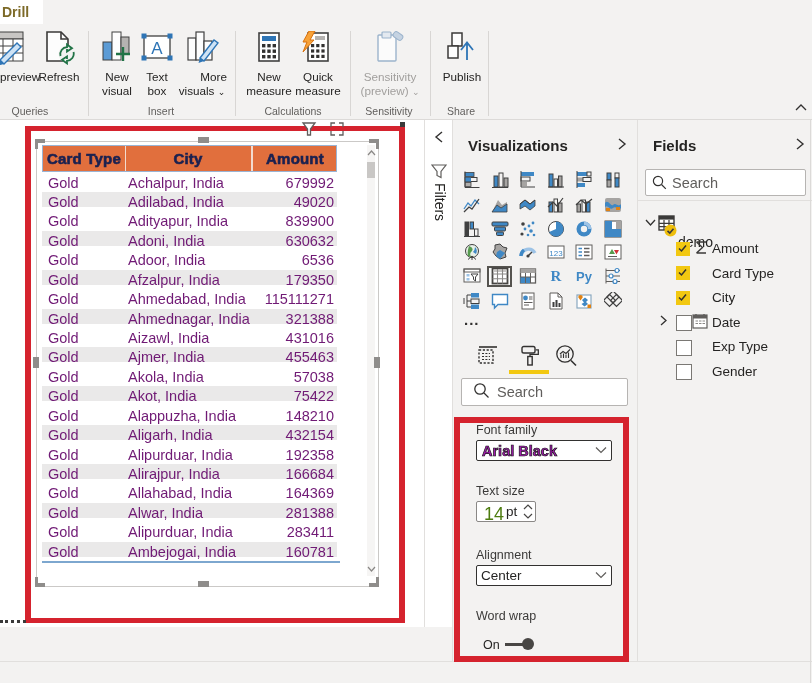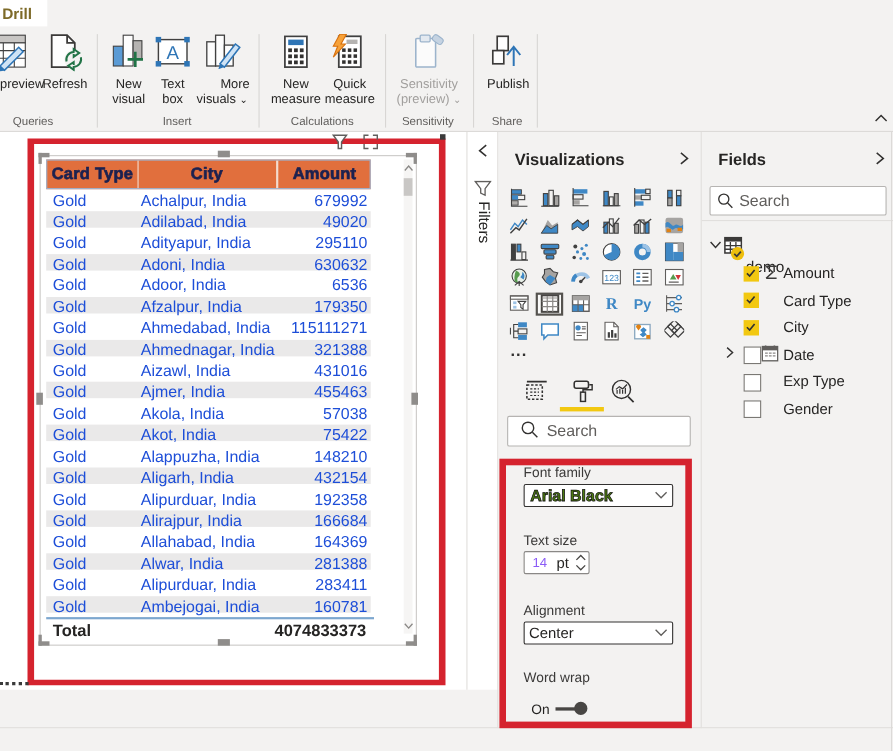--- a/index.html
+++ b/index.html
@@ -19,21 +19,21 @@
 #canvas{position:absolute;left:0;top:120px;width:424px;height:507px;background:#fff;}
 #fstrip{position:absolute;left:424px;top:120px;width:28px;height:507px;background:#fff;border-left:1px solid #e1dfdd;}
 #fstrip2{position:absolute;left:452px;top:120px;width:1px;height:542px;background:#e1dfdd;}
 #panediv{position:absolute;left:637px;top:120px;width:1px;height:542px;background:#e1dfdd;}
 #botline{position:absolute;left:0;top:661px;width:812px;height:1px;background:#e1dfdd;}
 
 #vframe{position:absolute;left:36px;top:141px;width:341px;height:444px;border:1px solid #cbc9c7;background:#fff;}
 .handle{position:absolute;background:#8f8d8b;}
 .Lh{position:absolute;width:10px;height:10px;}
 .Lh div{position:absolute;background:#8f8d8b;}
-.trow{position:absolute;left:42px;width:295px;height:15px;font-size:14.5px;color:#1d4ed8;}
+.trow{position:absolute;left:42px;width:295px;height:15px;font-size:14.5px;color:#701a75;}
 .trow .c1{position:absolute;left:6px;top:2px;}
 .trow .c2{position:absolute;left:86px;top:2px;}
 .trow .c3{position:absolute;right:3px;top:2px;}
 .rg{background:#eae9e9;}
 .ptitle{font-size:15px;font-weight:600;color:#252423;}
 .sbox{position:absolute;background:#fff;border:1px solid #b6b4b2;border-radius:2px;}
 .stext{position:absolute;font-size:14.5px;color:#605e5c;}
 .vicon{position:absolute;width:18px;height:18px;}
 .flabel{position:absolute;font-size:12.5px;color:#3b3a39;}
 .dropdown{position:absolute;background:#fff;border:1.5px solid #323130;border-radius:2px;}
@@ -219,21 +219,21 @@
       <span class="c3">679992</span>
     </div>
 <div class="trow rg" style="top:191.9px;">
       <span class="c1">Gold</span>
       <span class="c2">Adilabad, India</span>
       <span class="c3">49020</span>
     </div>
 <div class="trow" style="top:211.4px;">
       <span class="c1">Gold</span>
       <span class="c2">Adityapur, India</span>
-      <span class="c3">295110</span>
+      <span class="c3">839900</span>
     </div>
 <div class="trow rg" style="top:230.8px;">
       <span class="c1">Gold</span>
       <span class="c2">Adoni, India</span>
       <span class="c3">630632</span>
     </div>
 <div class="trow" style="top:250.2px;">
       <span class="c1">Gold</span>
       <span class="c2">Adoor, India</span>
       <span class="c3">6536</span>
@@ -307,24 +307,20 @@
       <span class="c1">Gold</span>
       <span class="c2">Alipurduar, India</span>
       <span class="c3">283411</span>
     </div>
 <div class="trow rg" style="top:541.7px;">
       <span class="c1">Gold</span>
       <span class="c2">Ambejogai, India</span>
       <span class="c3">160781</span>
     </div>
 <div class="abs" style="left:42px;top:561px;width:298px;height:1.5px;background:#7da7cf;"></div>
-<div class="abs" style="left:42px;top:563px;width:295px;height:19px;font-weight:bold;font-size:15px;color:#252423;">
- <span style="position:absolute;left:6px;top:2px;">Total</span>
- <span style="position:absolute;right:4px;top:2px;">4074833373</span>
-</div>
 
 <div class="abs" style="left:366.5px;top:145px;width:8.5px;height:431px;background:#f6f5f4;"></div>
 <svg class="abs" style="left:366.5px;top:149px" width="9" height="8" viewBox="0 0 9 8">
       <path d="M1 6 L4.5 2 L8 6" fill="none" stroke="#8a8886" stroke-width="1.2"></path>
     </svg>
 <div class="abs" style="left:366.5px;top:162px;width:8.5px;height:16px;background:#c9c7c5;"></div>
 <svg class="abs" style="left:366.5px;top:565px" width="9" height="8" viewBox="0 0 9 8">
       <path d="M1 2 L4.5 6 L8 2" fill="none" stroke="#8a8886" stroke-width="1.2"></path>
     </svg>
 
@@ -645,27 +641,27 @@
 <div class="ftext" style="left:712px;top:339px;">Exp Type</div>
 
 <div class="cb cboff" style="left:676px;top:364px;"></div>
 <div class="ftext" style="left:712px;top:363.5px;">Gender</div>
 
 <div id="redbig"></div>
 <div class="abs" style="left:400px;top:122px;width:5px;height:5px;background:#3a3a3a;"></div>
 <div id="redfmt"></div>
 <div class="flabel" style="left:476px;top:423px;">Font family</div>
 <div class="dropdown" style="left:476px;top:439.5px;width:134px;height:19px;"></div>
-<div class="abs" style="left:482px;top:443px;font-size:14.5px;font-weight:bold;color:#4d7c0f;-webkit-text-stroke:0.7px #111;">Arial Black</div>
+<div class="abs" style="left:482px;top:443px;font-size:14.5px;font-weight:bold;color:#a21caf;-webkit-text-stroke:0.7px #111;">Arial Black</div>
 <svg class="abs" style="left:595px;top:446px" width="12" height="8" viewBox="0 0 12 8">
       <path d="M1 1.5 L6 6.5 L11 1.5" fill="none" stroke="#605e5c" stroke-width="1.2"></path>
     </svg>
 <div class="flabel" style="left:476px;top:483.5px;">Text size</div>
 <div class="abs" style="left:476px;top:500.5px;width:58px;height:19px;background:#fff;border:1px solid #8a8886;border-radius:2px;"></div>
-<div class="abs" style="left:484px;top:504px;font-size:12px;color:#8b5cf6;">14</div>
+<div class="abs" style="left:484px;top:504px;font-size:18px;color:#4d7c0f;">14</div>
 <div class="abs" style="left:506px;top:504px;font-size:13.5px;color:#252423;">pt</div>
 <svg class="abs" style="left:522px;top:502.5px" width="12" height="8" viewBox="0 0 12 8">
       <path d="M2 6 L6 2 L10 6" fill="none" stroke="#484644" stroke-width="1.2"></path>
     </svg>
 <svg class="abs" style="left:522px;top:511.5px" width="12" height="8" viewBox="0 0 12 8">
       <path d="M2 2 L6 6 L10 2" fill="none" stroke="#484644" stroke-width="1.2"></path>
     </svg>
 <div class="flabel" style="left:476px;top:548px;">Alignment</div>
 <div class="dropdown" style="left:476px;top:564.5px;width:134px;height:19px;"></div>
 <div class="abs" style="left:481px;top:568px;font-size:13.5px;color:#252423;">Center</div>

